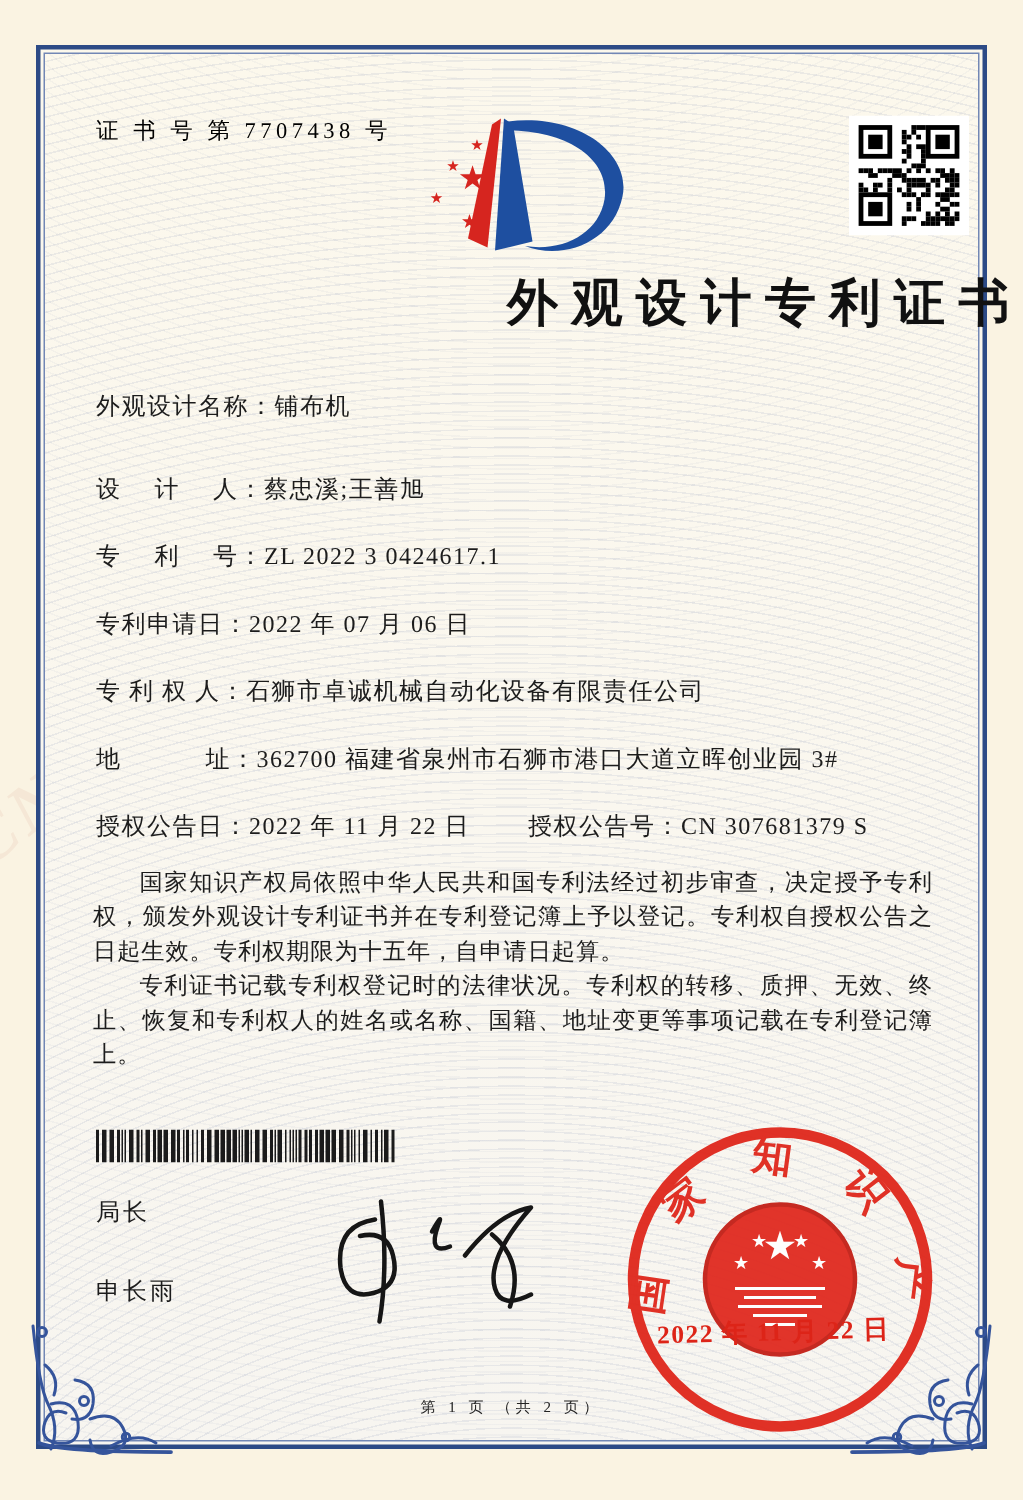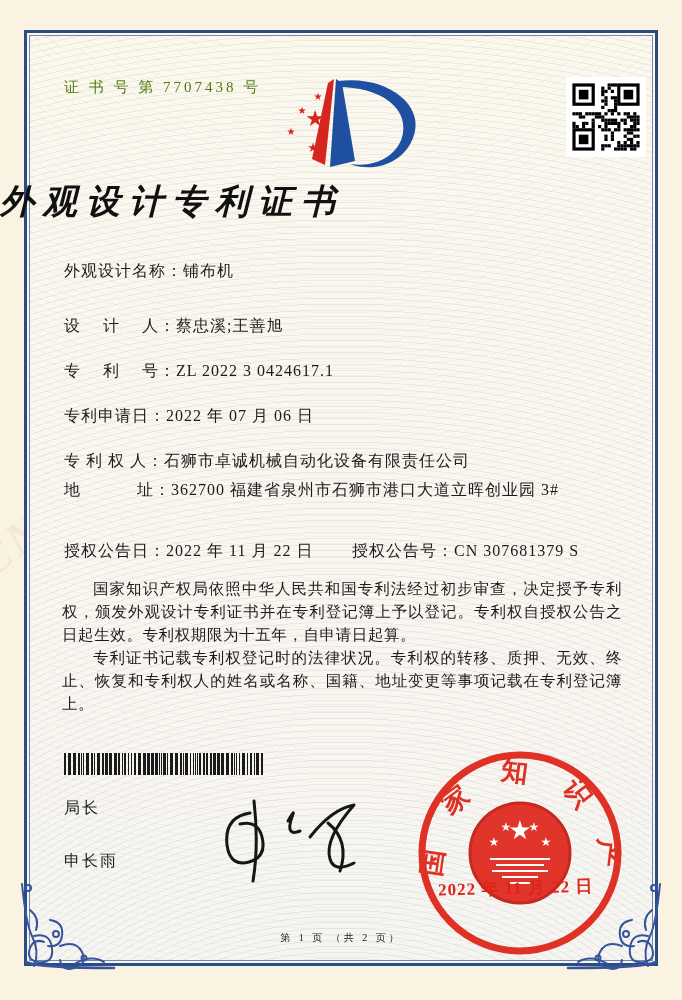--- a/index.html
+++ b/index.html
@@ -25,27 +25,27 @@
       repeating-radial-gradient(circle at 50% -45%, transparent 0 6px, rgba(120,135,175,.06) 6px 7px);
   }
   .wm{
     position:absolute; font-weight:bold; font-style:italic;
     transform:rotate(-38deg); letter-spacing:4px; pointer-events:none; white-space:nowrap;
   }
   .wm1{left:152px; top:96px;  font-size:42px; color:rgba(208,130,108,0.16);}
   .wm2{left:432px; top:284px; font-size:52px; color:rgba(150,138,112,0.13);}
   .wm3{left:-34px; top:492px; font-size:46px; color:rgba(208,130,108,0.10);}
   .cert-no{
-    position:absolute; left:64px; top:78px; font-size:15px; letter-spacing:3px; color:#4d7c0f;
+    position:absolute; left:64px; top:78px; font-size:15px; letter-spacing:3px; color:#000000;
   }
   .logo{position:absolute; left:268px; top:72px;}
   .qr{position:absolute; left:566px; top:77px; width:80px; height:80px;}
   .title{
-    position:absolute; left:0; right:0; top:179px; text-align:left;
-    font-size:34px; font-weight:bold; letter-spacing:9px; color:#111;font-style:italic;
+    position:absolute; left:0; right:0; top:179px; text-align:right;
+    font-size:34px; font-weight:bold; letter-spacing:9px; color:#111;
   }
   .row{position:absolute; left:64px; font-size:16px; letter-spacing:1px; white-space:nowrap;}
   .row .lab{color:#1c1c1c;}
   .row .val{color:#1c1c1c;}
   .grp2{position:absolute; left:288px;}
   .paras{
     position:absolute; left:62px; top:577px; width:560px;
     font-size:15.5px; line-height:23px; letter-spacing:0.6px; text-align:justify;
   }
   .paras p{margin:0; text-indent:2em;}
@@ -269,21 +269,21 @@
   </div>
   <div class="row" style="top:361px">
     <span class="lab">专　 利　 号：</span><span class="val">ZL 2022 3 0424617.1</span>
   </div>
   <div class="row" style="top:406px">
     <span class="lab">专利申请日：</span><span class="val">2022 年 07 月 06 日</span>
   </div>
   <div class="row" style="top:451px">
     <span class="lab">专 利 权 人：</span><span class="val">石狮市卓诚机械自动化设备有限责任公司</span>
   </div>
-  <div class="row" style="top:480px">
+  <div class="row" style="top:496px">
     <span class="lab">地　　　 址：</span><span class="val">362700 福建省泉州市石狮市港口大道立晖创业园 3#</span>
   </div>
   <div class="row" style="top:541px">
     <span class="lab">授权公告日：</span><span class="val">2022 年 11 月 22 日</span>
     <span class="grp2">
       <span class="lab">授权公告号：</span><span class="val">CN 307681379 S</span>
     </span>
   </div>
 
   <div class="paras">

